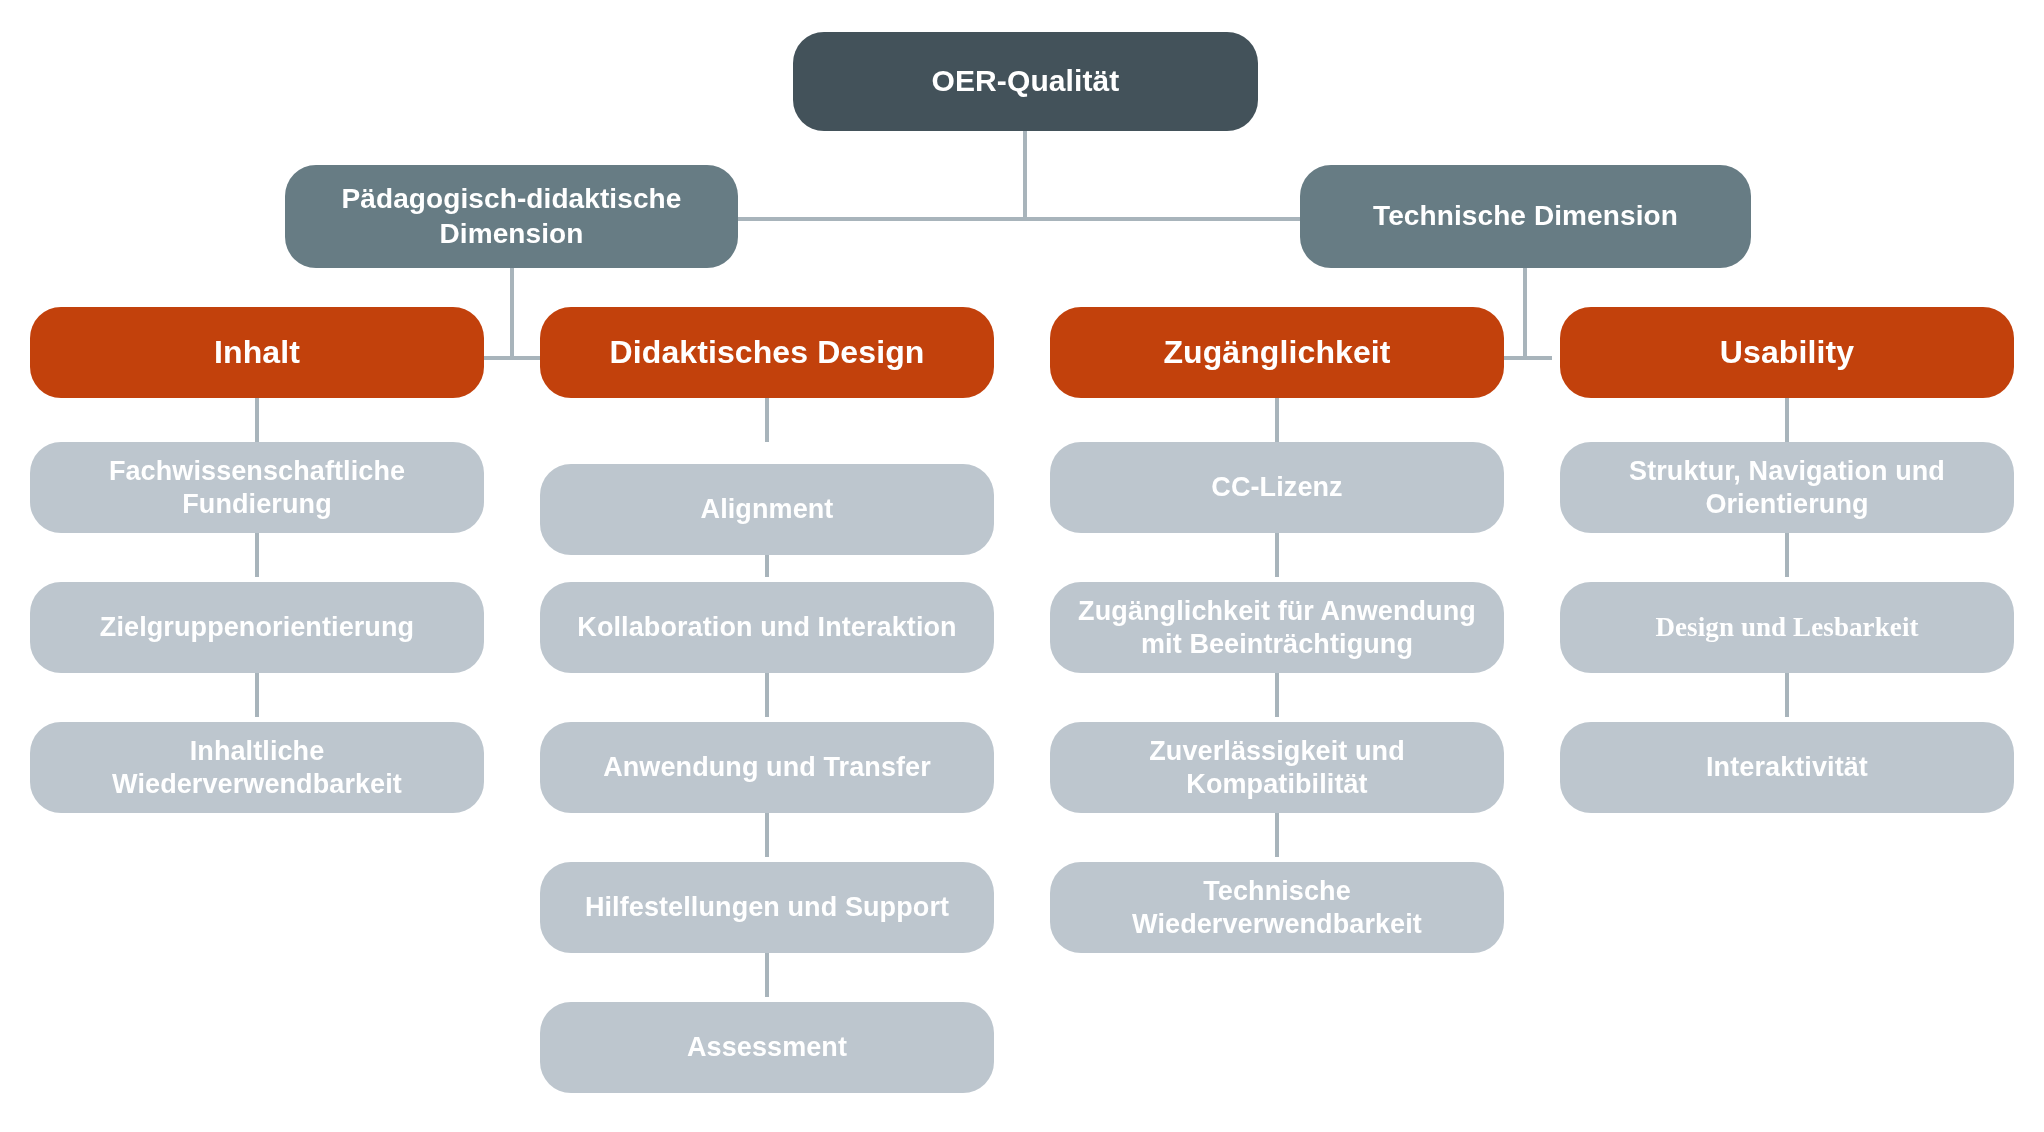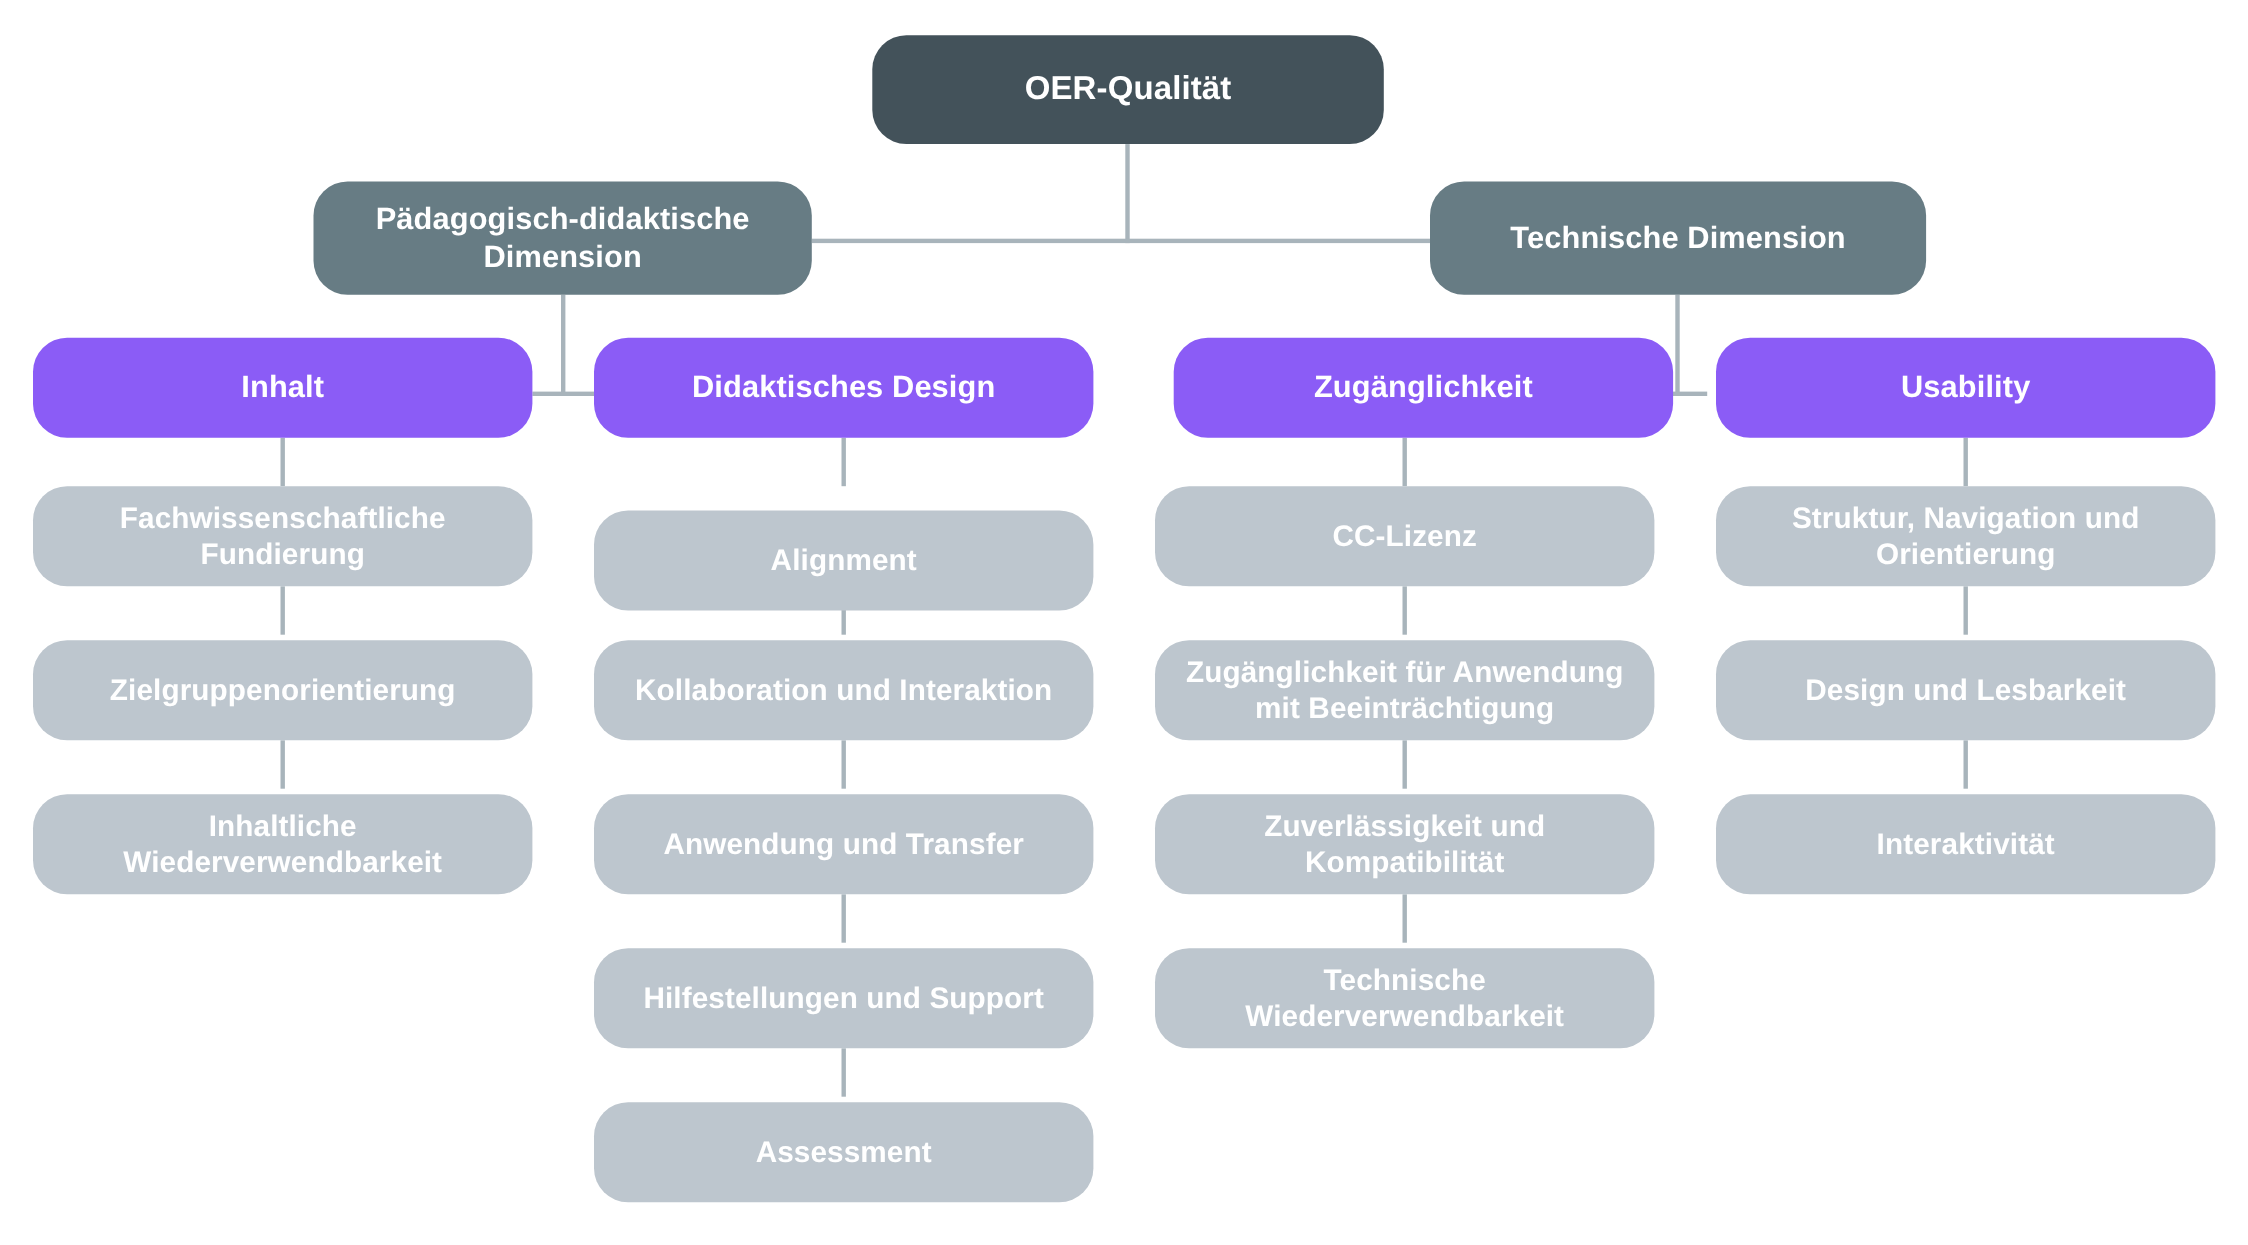--- a/index.html
+++ b/index.html
@@ -39,22 +39,22 @@
   }
   .lvl-root {
     background: #43525a;
     font-size: 30px;
   }
   .lvl-dim {
     background: #677c84;
     font-size: 28px;
   }
   .lvl-cat {
-    background: #8b5cf6;
-    font-size: 28px;
+    background: #c2410c;
+    font-size: 32px;
   }
   .lvl-leaf {
     background: #bdc6ce;
     font-size: 27px;
   }
   .conn {
     position: absolute;
     background: #a8b4bb;
   }
   .conn-v { width: 4px; }
@@ -109,21 +109,21 @@
   </div>
 
   <div class="node lvl-cat" style="left:30px; top:307px; width:454px; height:91px;">
     <span class="label">Inhalt</span>
   </div>
 
   <div class="node lvl-cat" style="left:540px; top:307px; width:454px; height:91px;">
     <span class="label">Didaktisches Design</span>
   </div>
 
-  <div class="node lvl-cat" style="left:1050px; top:307px; width:454px; height:91px;margin-left:17px;">
+  <div class="node lvl-cat" style="left:1050px; top:307px; width:454px; height:91px;">
     <span class="label">Zugänglichkeit</span>
   </div>
 
   <div class="node lvl-cat" style="left:1560px; top:307px; width:454px; height:91px;">
     <span class="label">Usability</span>
   </div>
 
   <div class="node lvl-leaf" style="left:30px; top:442px; width:454px; height:91px;">
     <span class="label">Fachwissenschaftliche Fundierung</span>
   </div>
@@ -159,20 +159,20 @@
   <div class="node lvl-leaf" style="left:1050px; top:722px; width:454px; height:91px;">
     <span class="label">Zuverlässigkeit und Kompatibilität</span>
   </div>
   <div class="node lvl-leaf" style="left:1050px; top:862px; width:454px; height:91px;">
     <span class="label">Technische Wiederverwendbarkeit</span>
   </div>
 
   <div class="node lvl-leaf" style="left:1560px; top:442px; width:454px; height:91px;">
     <span class="label">Struktur, Navigation und Orientierung</span>
   </div>
-  <div class="node lvl-leaf" style="left:1560px; top:582px; width:454px; height:91px;">
+  <div class="node lvl-leaf" style="left:1560px; top:582px; width:454px; height:91px;font-family:Liberation Serif, serif;">
     <span class="label">Design und Lesbarkeit</span>
   </div>
   <div class="node lvl-leaf" style="left:1560px; top:722px; width:454px; height:91px;">
     <span class="label">Interaktivität</span>
   </div>
 
 </div>
 
 </body></html>

